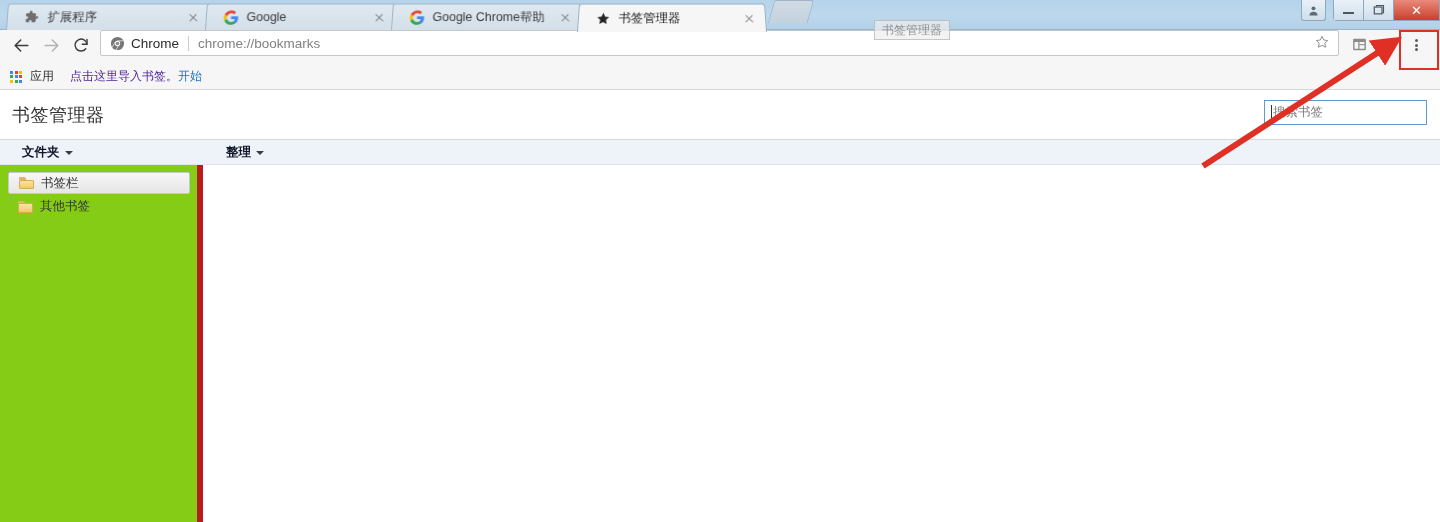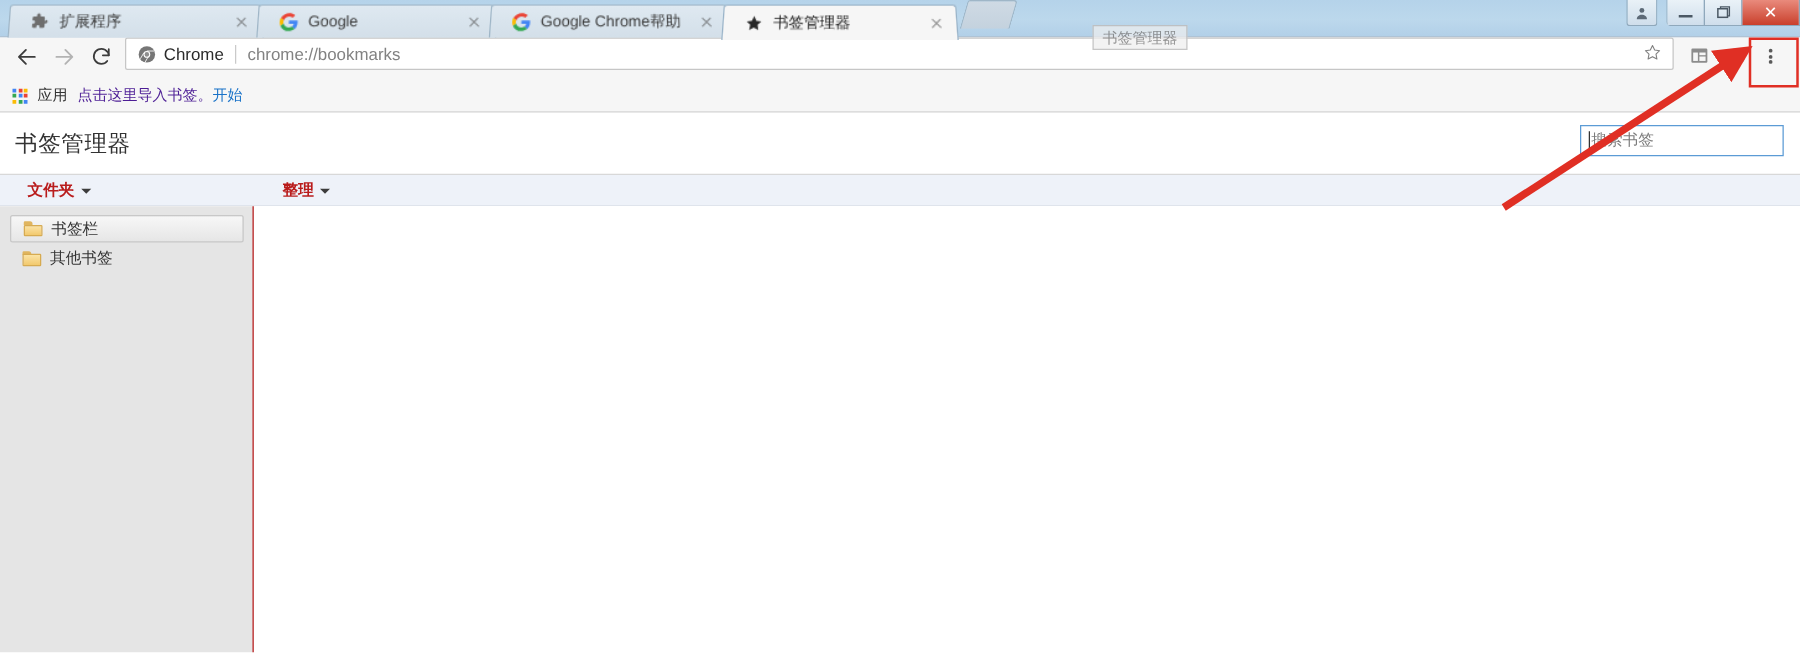--- a/index.html
+++ b/index.html
@@ -222,21 +222,21 @@
   .apps-grid {
     width: 12px; height: 12px;
     display: grid;
     grid-template-columns: repeat(3, 3px);
     grid-template-rows: repeat(3, 3px);
     gap: 1.5px;
     margin-left: 10px;
     margin-right: 8px;
   }
   .apps-grid i { display: block; width: 3px; height: 3px; }
-  .bm-text { color: #333; margin-right: 8px;}
+  .bm-text { color: #333; margin-right: 16px;}
   .bm-hint { color: #4c1d95; }
   .bm-link { color: #1a73c8; cursor: pointer;}
 
   
   .page-header {
     position: absolute;
     left: 0; top: 91px;
     width: 1440px;
     height: 49px;
     background: #ffffff;
@@ -279,21 +279,21 @@
     height: 25px;
     background: #eef2f9;
     border-bottom: 1px solid #dfe4ec;
     box-sizing: border-box;
   }
   .menu-btn {
     position: absolute;
     top: 3px;
     font-size: 12.5px;
     font-weight: bold;
-    color: #b91c1c;
+    color: #0f172a;
     display: flex;
     align-items: center;
     padding: 1px 4px;
     cursor: default;
   }
   .menu-btn .caret {
     margin-left: 5px;
     width: 0; height: 0;
     border-left: 4px solid transparent;
     border-right: 4px solid transparent;
@@ -308,22 +308,22 @@
     left: 0; top: 165px;
     width: 1440px;
     height: 357px;
     background: #ffffff;
   }
   .sidebar {
     position: absolute;
     left: 0; top: 0;
     width: 203px;
     height: 357px;
-    background: #e5e5e5;
-    border-right: 1px solid #b91c1c;
+    background: #84cc16;
+    border-right: 6px solid #b91c1c;
     box-sizing: border-box;
     padding-top: 7px;
   }
   .folder-item {
     height: 21px;
     margin: 0 7px 2px 8px;
     display: flex;
     align-items: center;
     font-size: 12.5px;
     color: #333;

